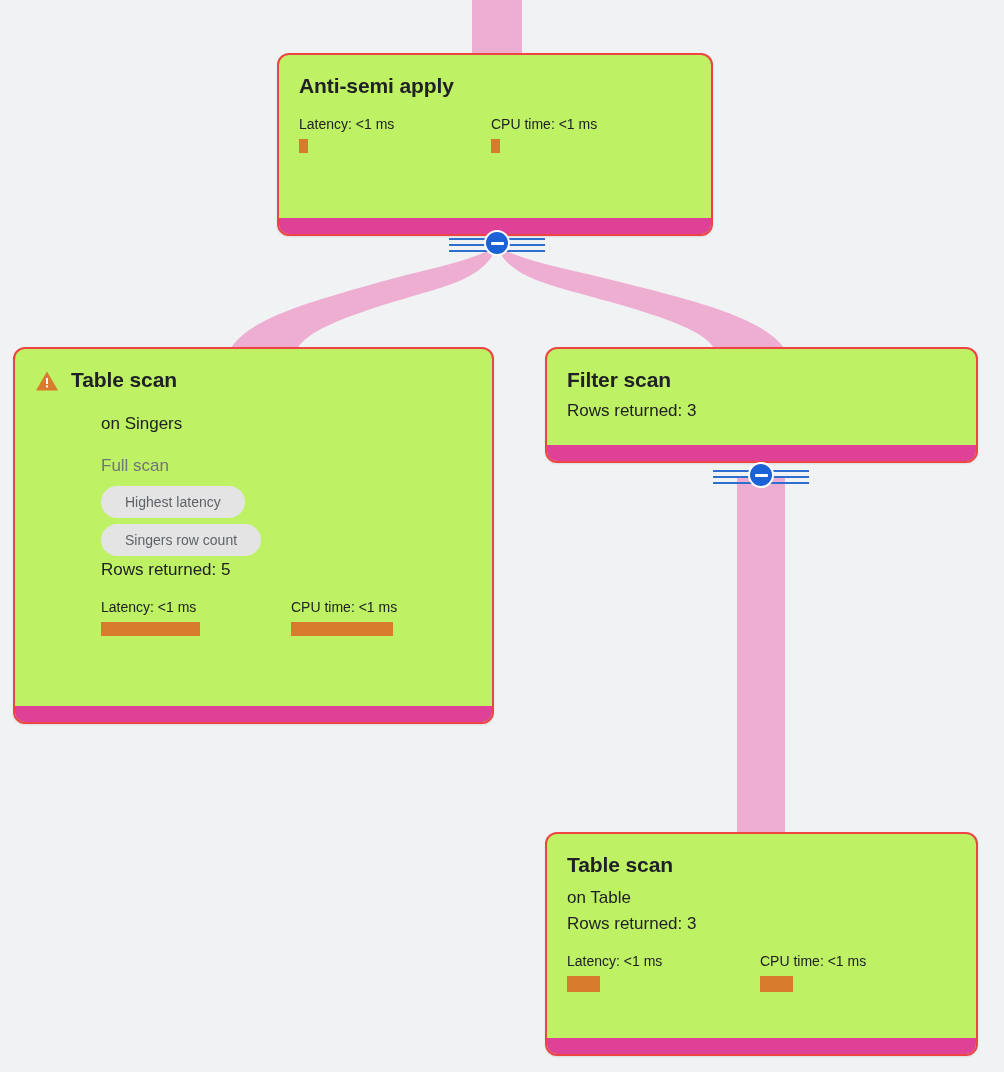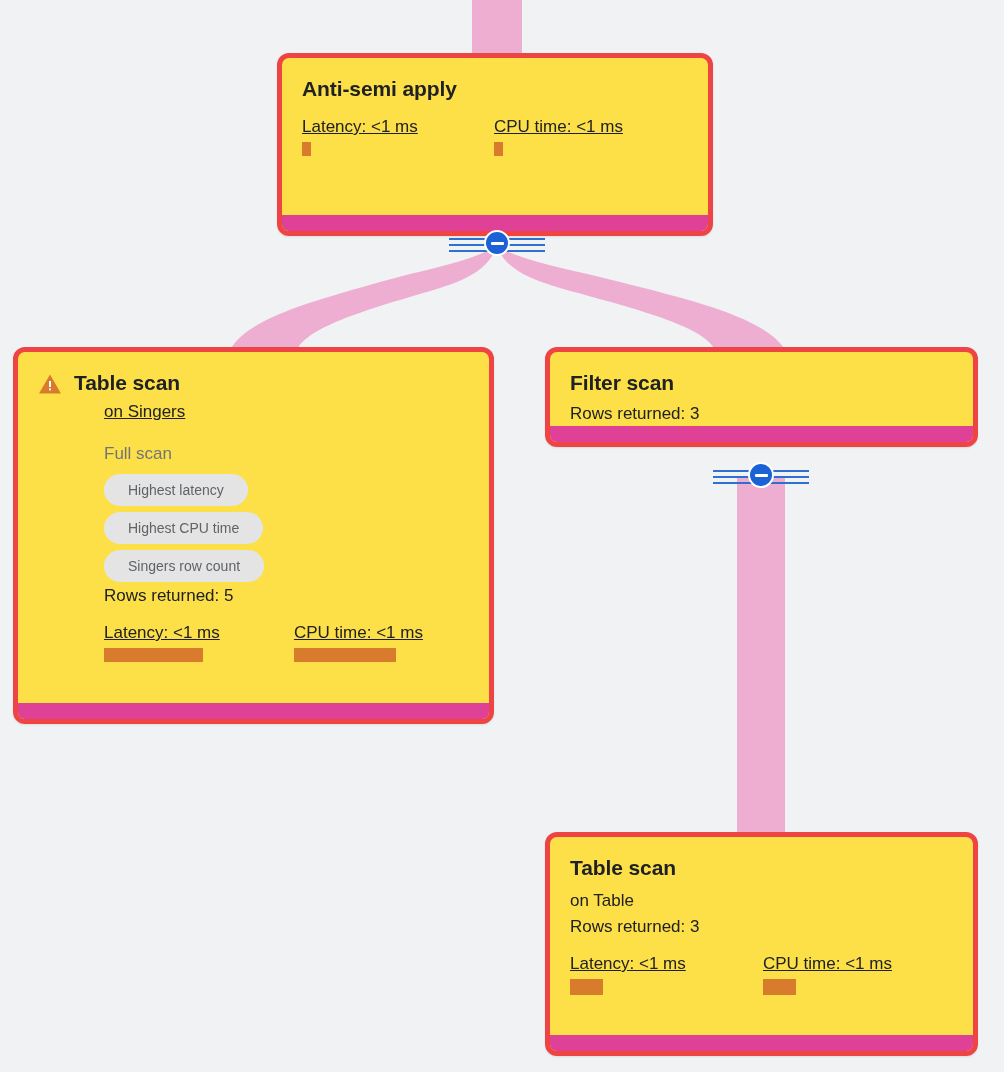--- a/index.html
+++ b/index.html
@@ -23,22 +23,22 @@
     left: 0;
     top: 0;
     width: 1004px;
     height: 1072px;
     pointer-events: none;
   }
 
   
   .node {
     position: absolute;
-    background: #fde047;
-    border: 5px solid #ef4444;
+    background: #bef264;
+    border: 2px solid #ef4444;
     border-radius: 12px;
     box-sizing: border-box;
     overflow: hidden;
     box-shadow: 0 1px 2px rgba(60,64,67,.12);
   }
   .node-body {
     padding: 18px 20px 14px 20px;
     position: relative;
   }
   .node-footer {
@@ -100,24 +100,23 @@
   }
   .metrics {
     display: flex;
     margin-top: 14px;
   }
   .metric {
     display: flex;
     flex-direction: column;
   }
   .metric-label {
-    font-size: 17px;
+    font-size: 14px;
     color: #202124;
     line-height: 22px;
-    text-decoration: underline;
   }
   .metric-bar {
     background: #d97b2c;
     margin-top: 4px;
   }
 
   
   .collapse-badge {
     position: absolute;
     width: 96px;
@@ -220,43 +219,42 @@
   <div class="node" style="left:13px; top:347px; width:481px; height:377px;">
     <div class="node-body">
       <div class="node-title-row">
         <svg class="warn-icon" viewBox="0 0 24 24">
           <path d="M12 2.6 L23 21.4 H1 Z" fill="#d97b2c"></path>
           <rect x="11" y="9" width="2" height="6" fill="#ffffff"></rect>
           <rect x="11" y="16.4" width="2" height="2" fill="#ffffff"></rect>
         </svg>
         <div class="node-title">Table scan</div>
       </div>
-      <div class="node-sub" style="margin-left:66px; margin-top:4px;text-decoration:underline;">on Singers</div>
+      <div class="node-sub" style="margin-left:66px; margin-top:19px;">on Singers</div>
       <div class="node-sub muted" style="margin-left:66px;">Full scan</div>
       <div class="chips" style="margin-left:66px;">
         <div class="chip">Highest latency</div>
-        <div class="chip">Highest CPU time</div>
         <div class="chip">Singers row count</div>
       </div>
       <div class="node-rows" style="margin-left:66px; margin-top:2px;">Rows returned: 5</div>
       <div class="metrics" style="margin-left:66px;">
         <div class="metric" style="width:190px;">
           <div class="metric-label">Latency: &lt;1 ms</div>
           <div class="metric-bar" style="width:99px; height:14px;"></div>
         </div>
         <div class="metric">
           <div class="metric-label">CPU time: &lt;1 ms</div>
           <div class="metric-bar" style="width:102px; height:14px;"></div>
         </div>
       </div>
     </div>
     <div class="node-footer"></div>
   </div>
 
-  <div class="node" style="left:545px; top:347px; width:433px; height:100px;">
+  <div class="node" style="left:545px; top:347px; width:433px; height:116px;">
     <div class="node-body">
       <div class="node-title-row">
         <div class="node-title">Filter scan</div>
       </div>
       <div class="node-rows">Rows returned: 3</div>
     </div>
     <div class="node-footer"></div>
   </div>
 
   <div class="collapse-badge" style="left:713px; top:461px;">

